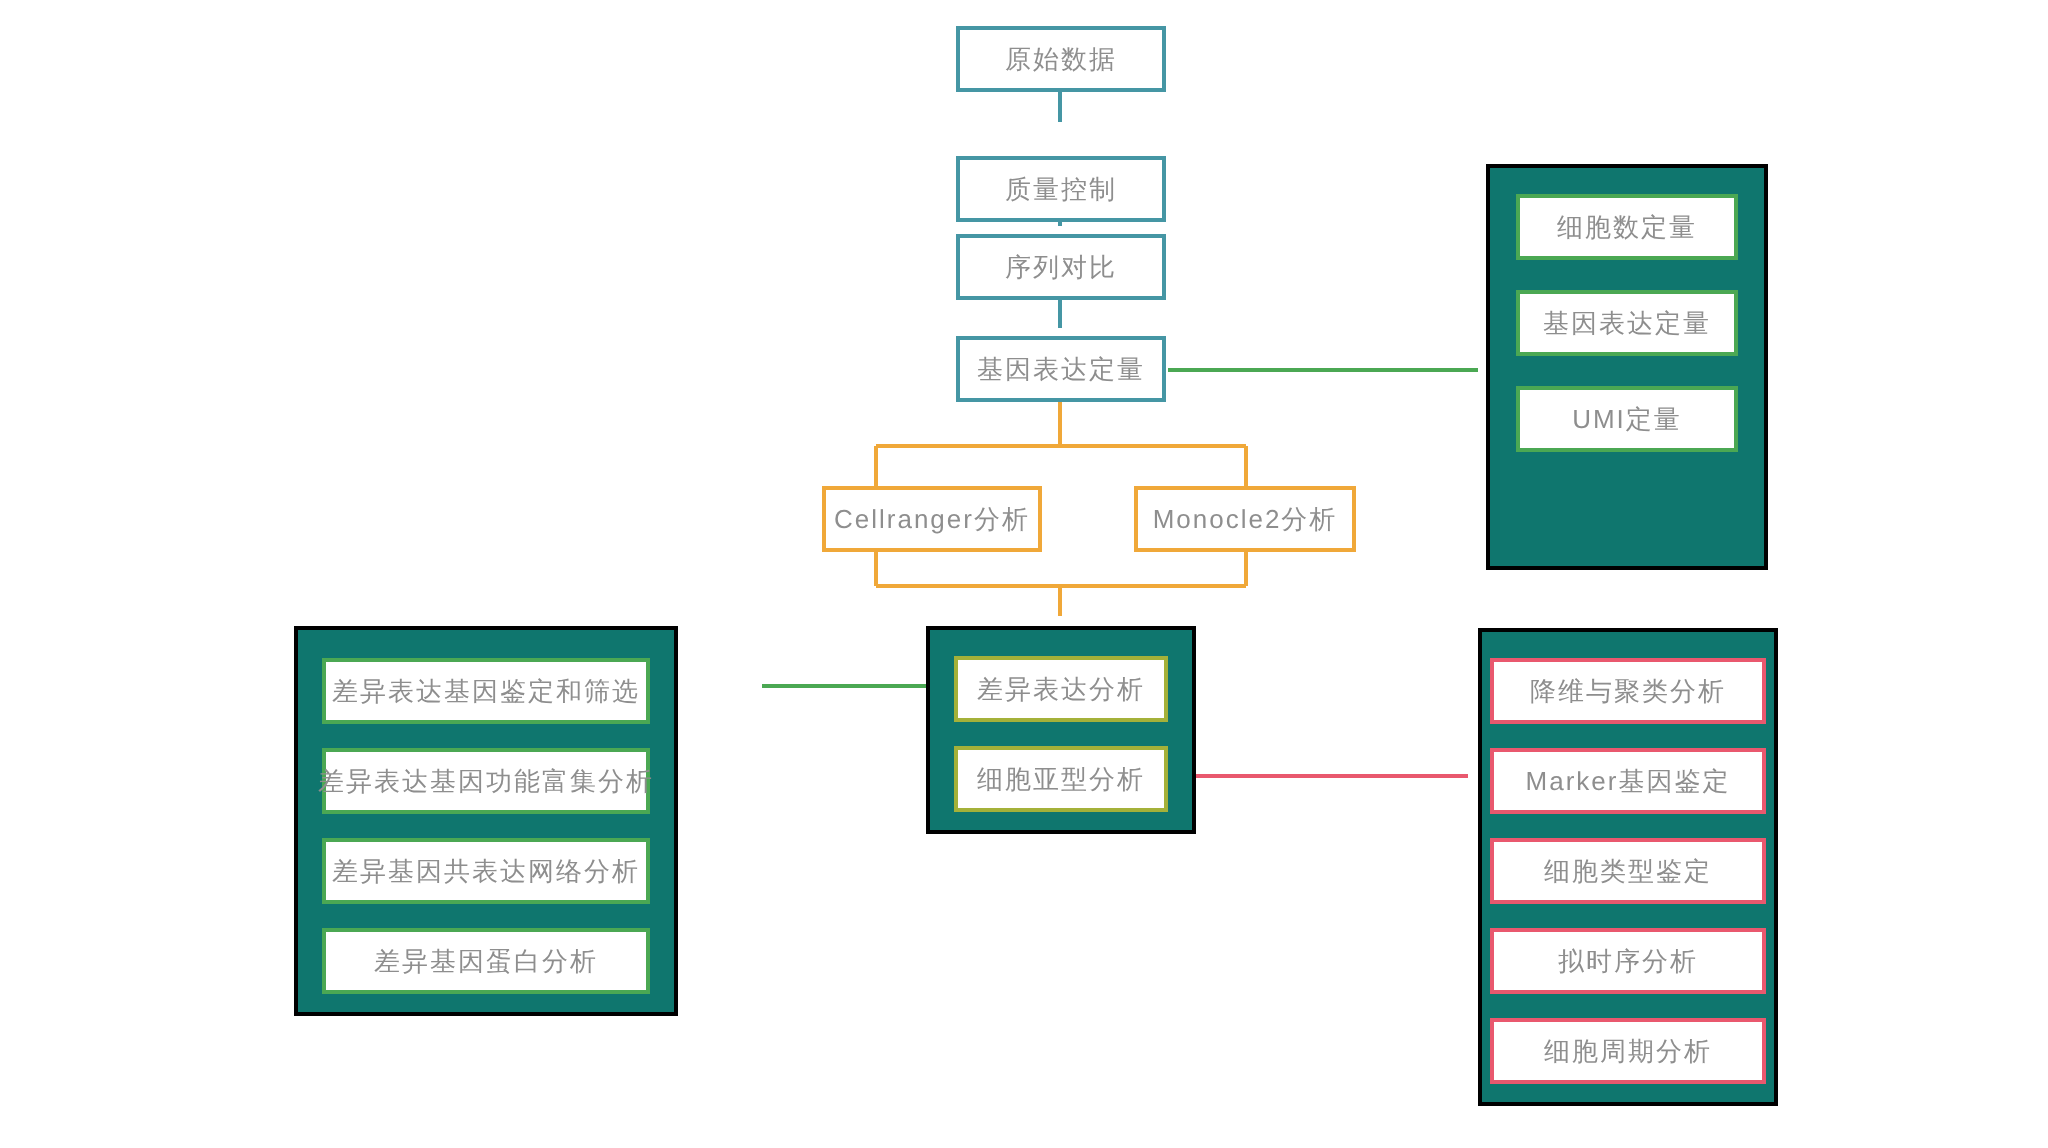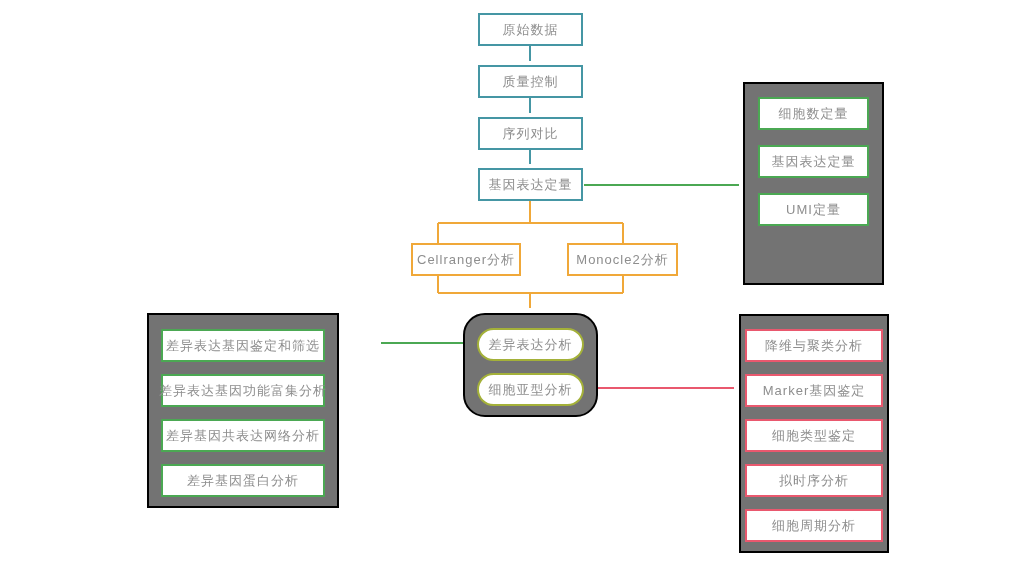--- a/index.html
+++ b/index.html
@@ -15,23 +15,23 @@
   .s-teal{stroke:var(--teal);}  .f-teal{fill:var(--teal);}
   .s-green{stroke:var(--green);} .f-green{fill:var(--green);}
   .s-orange{stroke:var(--orange);} .f-orange{fill:var(--orange);}
   .s-pink{stroke:var(--pink);}  .f-pink{fill:var(--pink);}
   .node{position:absolute;height:33px;background:#fff;border:2px solid;
     display:flex;align-items:center;justify-content:center;
     font-size:13px;color:var(--text);letter-spacing:1px;white-space:nowrap;}
   .b-teal{border-color:var(--teal);text-align:right;}
   .b-green{border-color:var(--green);}
   .b-orange{border-color:var(--orange);}
-  .b-olive{border-color:var(--olive);border-radius:22px;}
+  .b-olive{border-color:var(--olive);}
   .b-pink{border-color:var(--pink);}
-  .group{position:absolute;background:#737373;border:2px solid;
+  .group{position:absolute;background:#0f766e;border:2px solid;
     display:flex;flex-direction:column;}
   .group .node{position:static;flex:none;height:33px;}
   .g-quant{left:743px;top:82px;width:141px;height:203px;padding:13px;gap:15px;}
   .g-diff{left:147px;top:313px;width:192px;height:195px;padding:14px 12px;gap:12px;}
   .g-core{left:463px;top:313px;width:135px;height:104px;padding:13px 12px;gap:12px;}
   .g-subtype{left:739px;top:314px;width:150px;height:239px;padding:13px 4px;gap:12px;}
 </style>
 </head>
 <body>
 
@@ -64,21 +64,21 @@
     <path class="s-orange" d="M623 276 L623 293"></path>
     <path class="s-orange" d="M438 293 L623 293"></path>
     <path class="s-orange" d="M530 293 L530 308" marker-end="url(#arr-orange)"></path>
     <path class="s-green" d="M476 343 L381 343" marker-end="url(#arr-green)"></path>
     <path class="s-pink" d="M584 388 L734 388" marker-end="url(#arr-pink)"></path>
   </svg>
 
   <div class="node b-teal" style="left:478px;top:13px;width:105px;">
     <span>原始数据</span>
   </div>
-  <div class="node b-teal" style="left:478px;top:65px;width:105px;">
+  <div class="node b-teal" style="left:478px;top:78px;width:105px;">
     <span>质量控制</span>
   </div>
   <div class="node b-teal" style="left:478px;top:117px;width:105px;">
     <span>序列对比</span>
   </div>
   <div class="node b-teal" style="left:478px;top:168px;width:105px;">
     <span>基因表达定量</span>
   </div>
 
   <div class="node b-orange" style="left:383px;top:243px;width:110px;margin-left:28px;">

